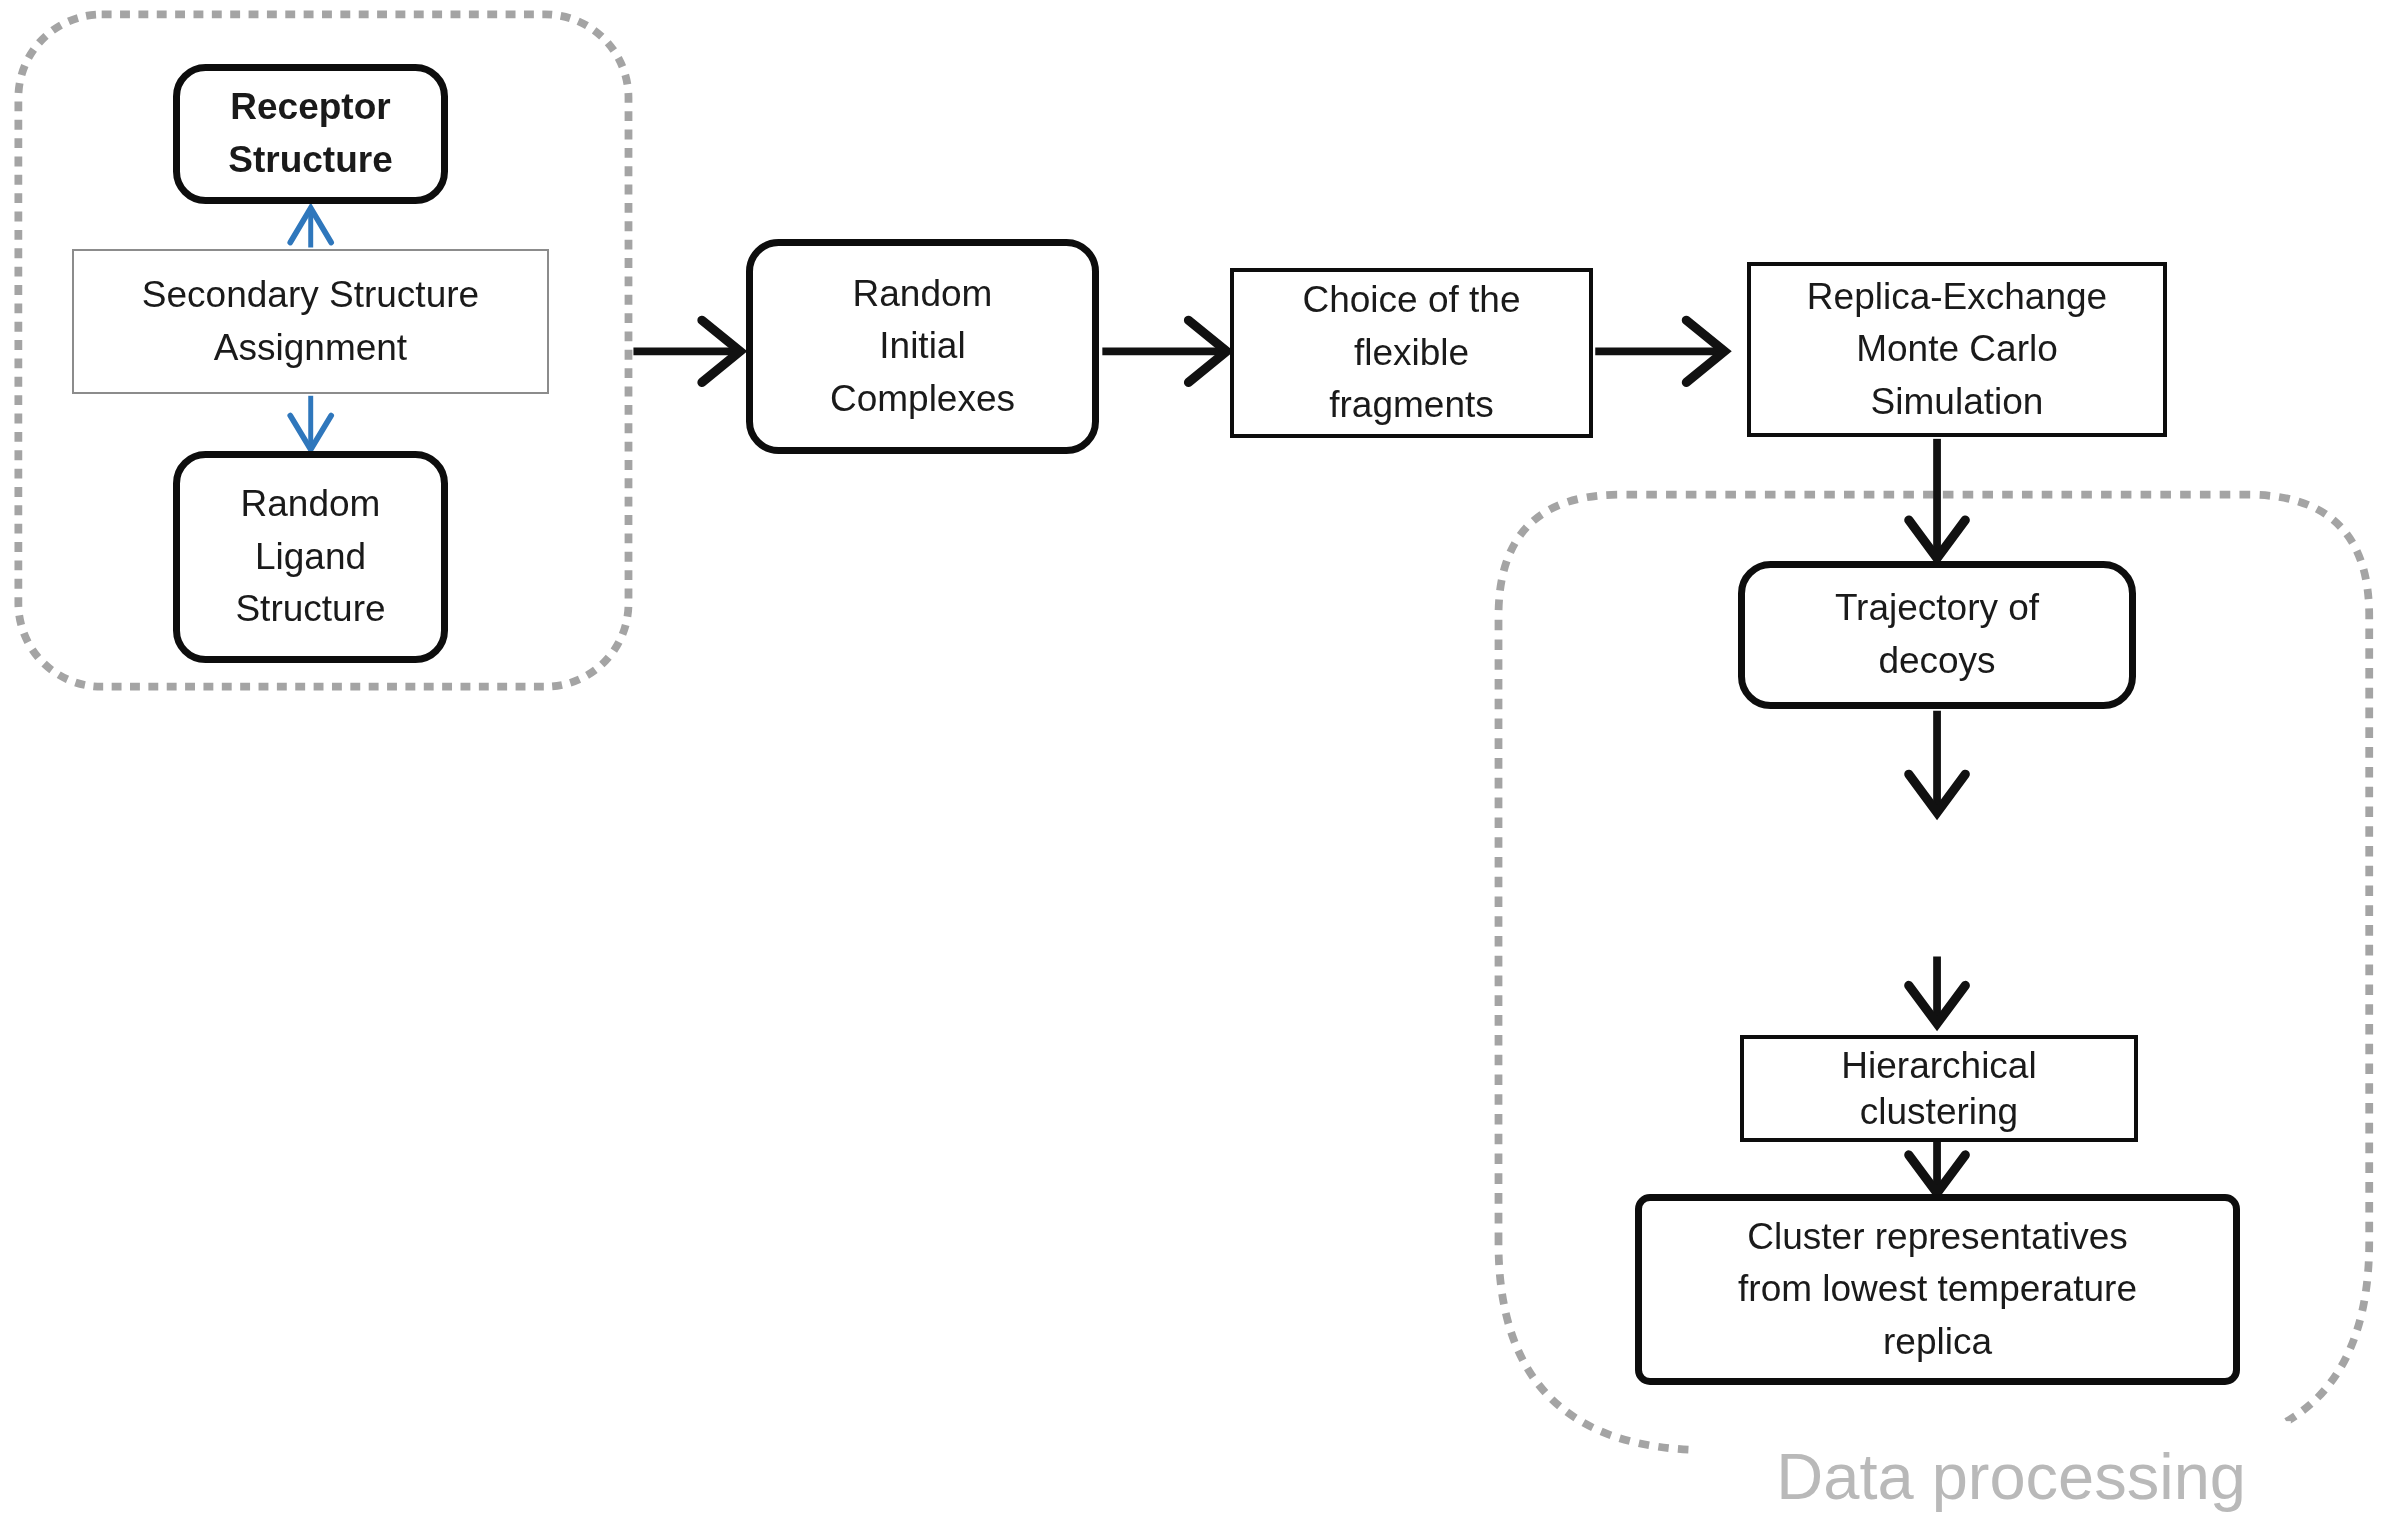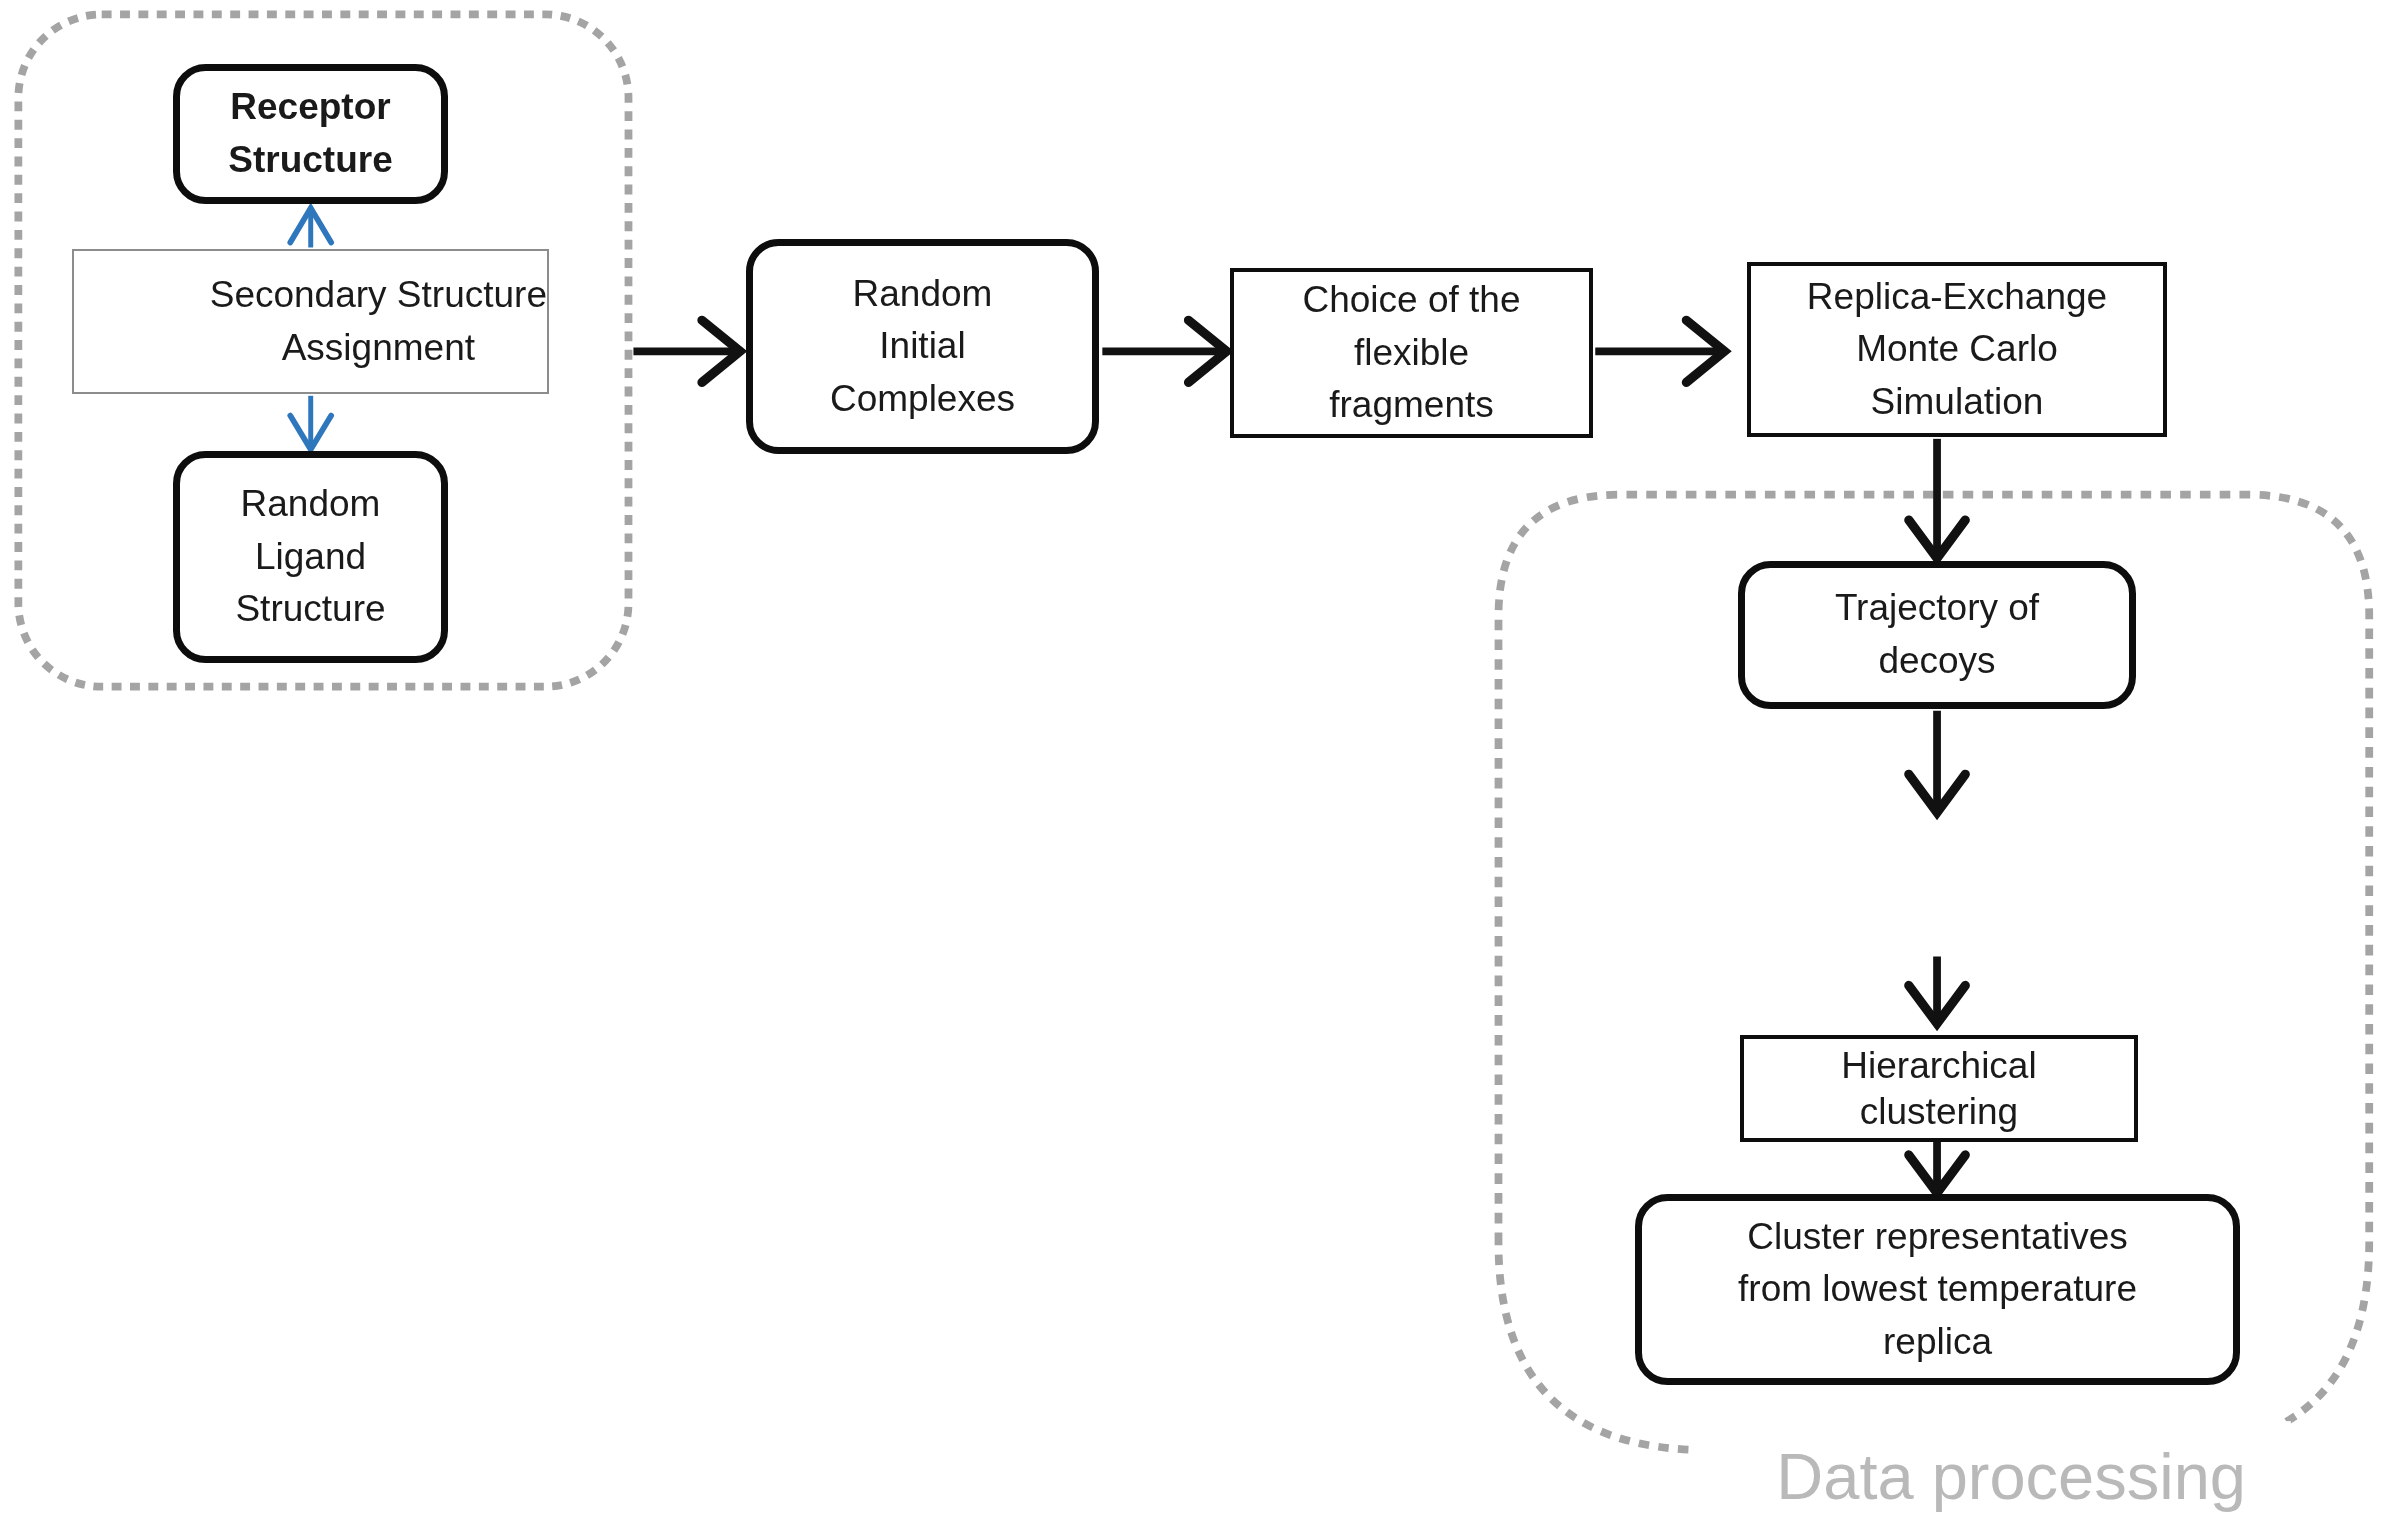--- a/index.html
+++ b/index.html
@@ -83,21 +83,21 @@
       <path d="M 2743 1607 L 2743 1683" stroke-width="11"></path>
       <path d="M 2703 1635 L 2743 1689 L 2783 1635" stroke-width="13" stroke-linecap="round"></path>
     </g>
   </svg>
 
   <div class="node thick" style="left:173px; top:64px; width:275px; height:140px;font-weight:bold;">
     <span class="lbl">Receptor
 Structure</span>
   </div>
 
-  <div class="node grayline" style="left:72px; top:249px; width:477px; height:145px;justify-content:flex-end;">
+  <div class="node grayline" style="left:72px; top:249px; width:477px; height:145px;">
     <span class="lbl">Secondary Structure
 Assignment</span>
   </div>
 
   <div class="node thick" style="left:173px; top:451px; width:275px; height:212px;">
     <span class="lbl">Random
 Ligand
 Structure</span>
   </div>
 
@@ -123,21 +123,21 @@
     <span class="lbl">Trajectory of
 decoys</span>
   </div>
 
 
   <div class="node thin hier" style="left:1740px; top:1026px; width:398px; height:107px;margin-top:9px;">
     <span class="lbl">Hierarchical
 clustering</span>
   </div>
 
-  <div class="node thick" style="left:1635px; top:1194px; width:605px; height:191px;">
+  <div class="node thick" style="left:1635px; top:1194px; width:605px; height:191px;border-radius:15px;">
     <span class="lbl">Cluster representatives
 from lowest temperature
 replica</span>
   </div>
 
   <div class="dp-label">Data processing</div>
 
 </div>
 
 

